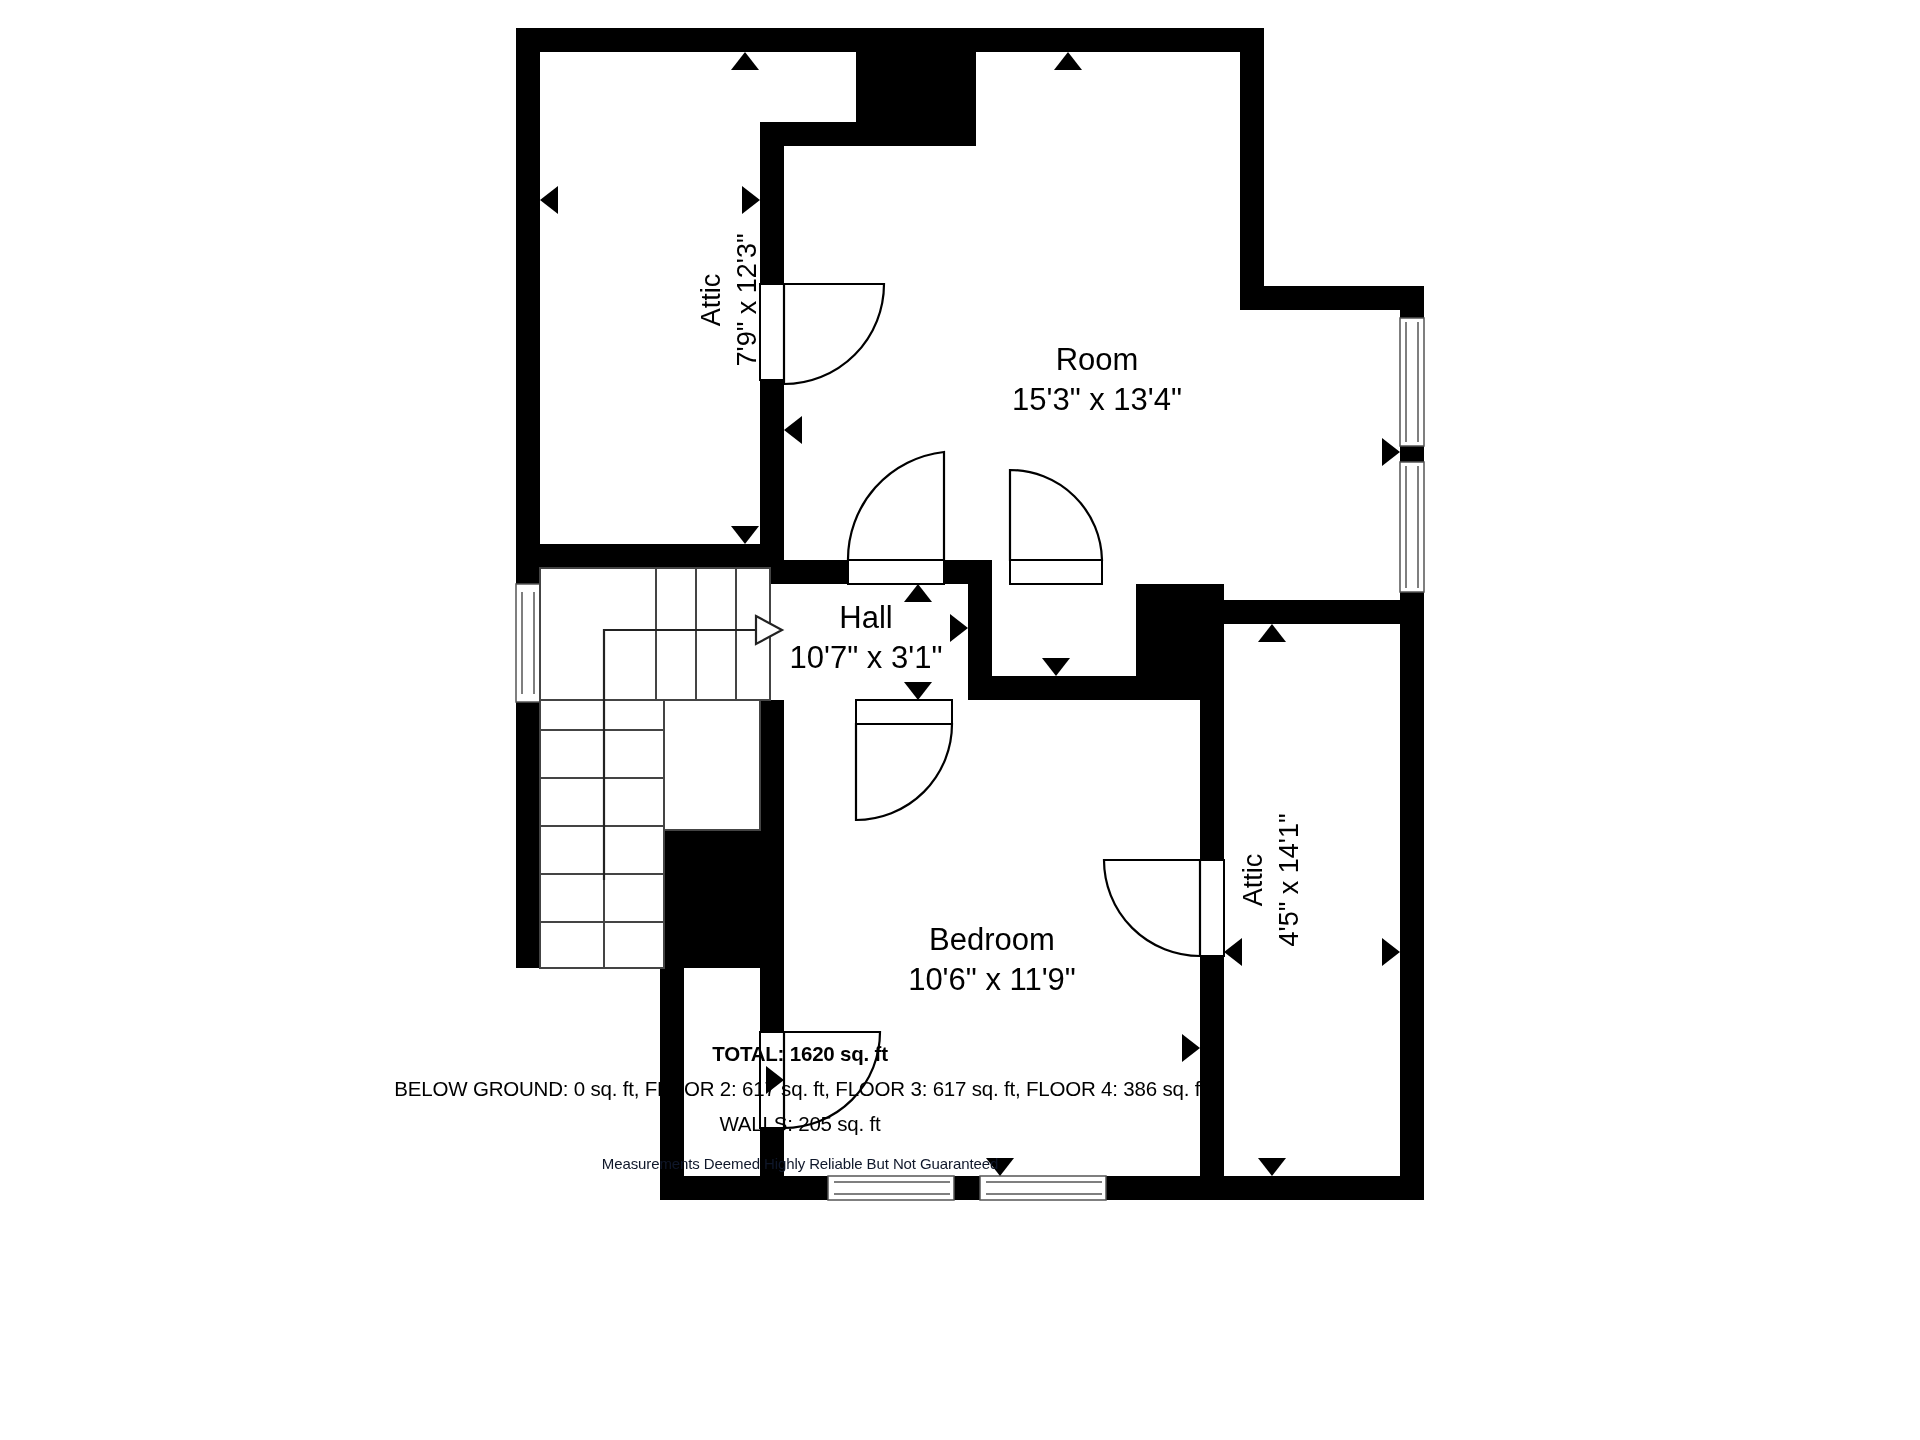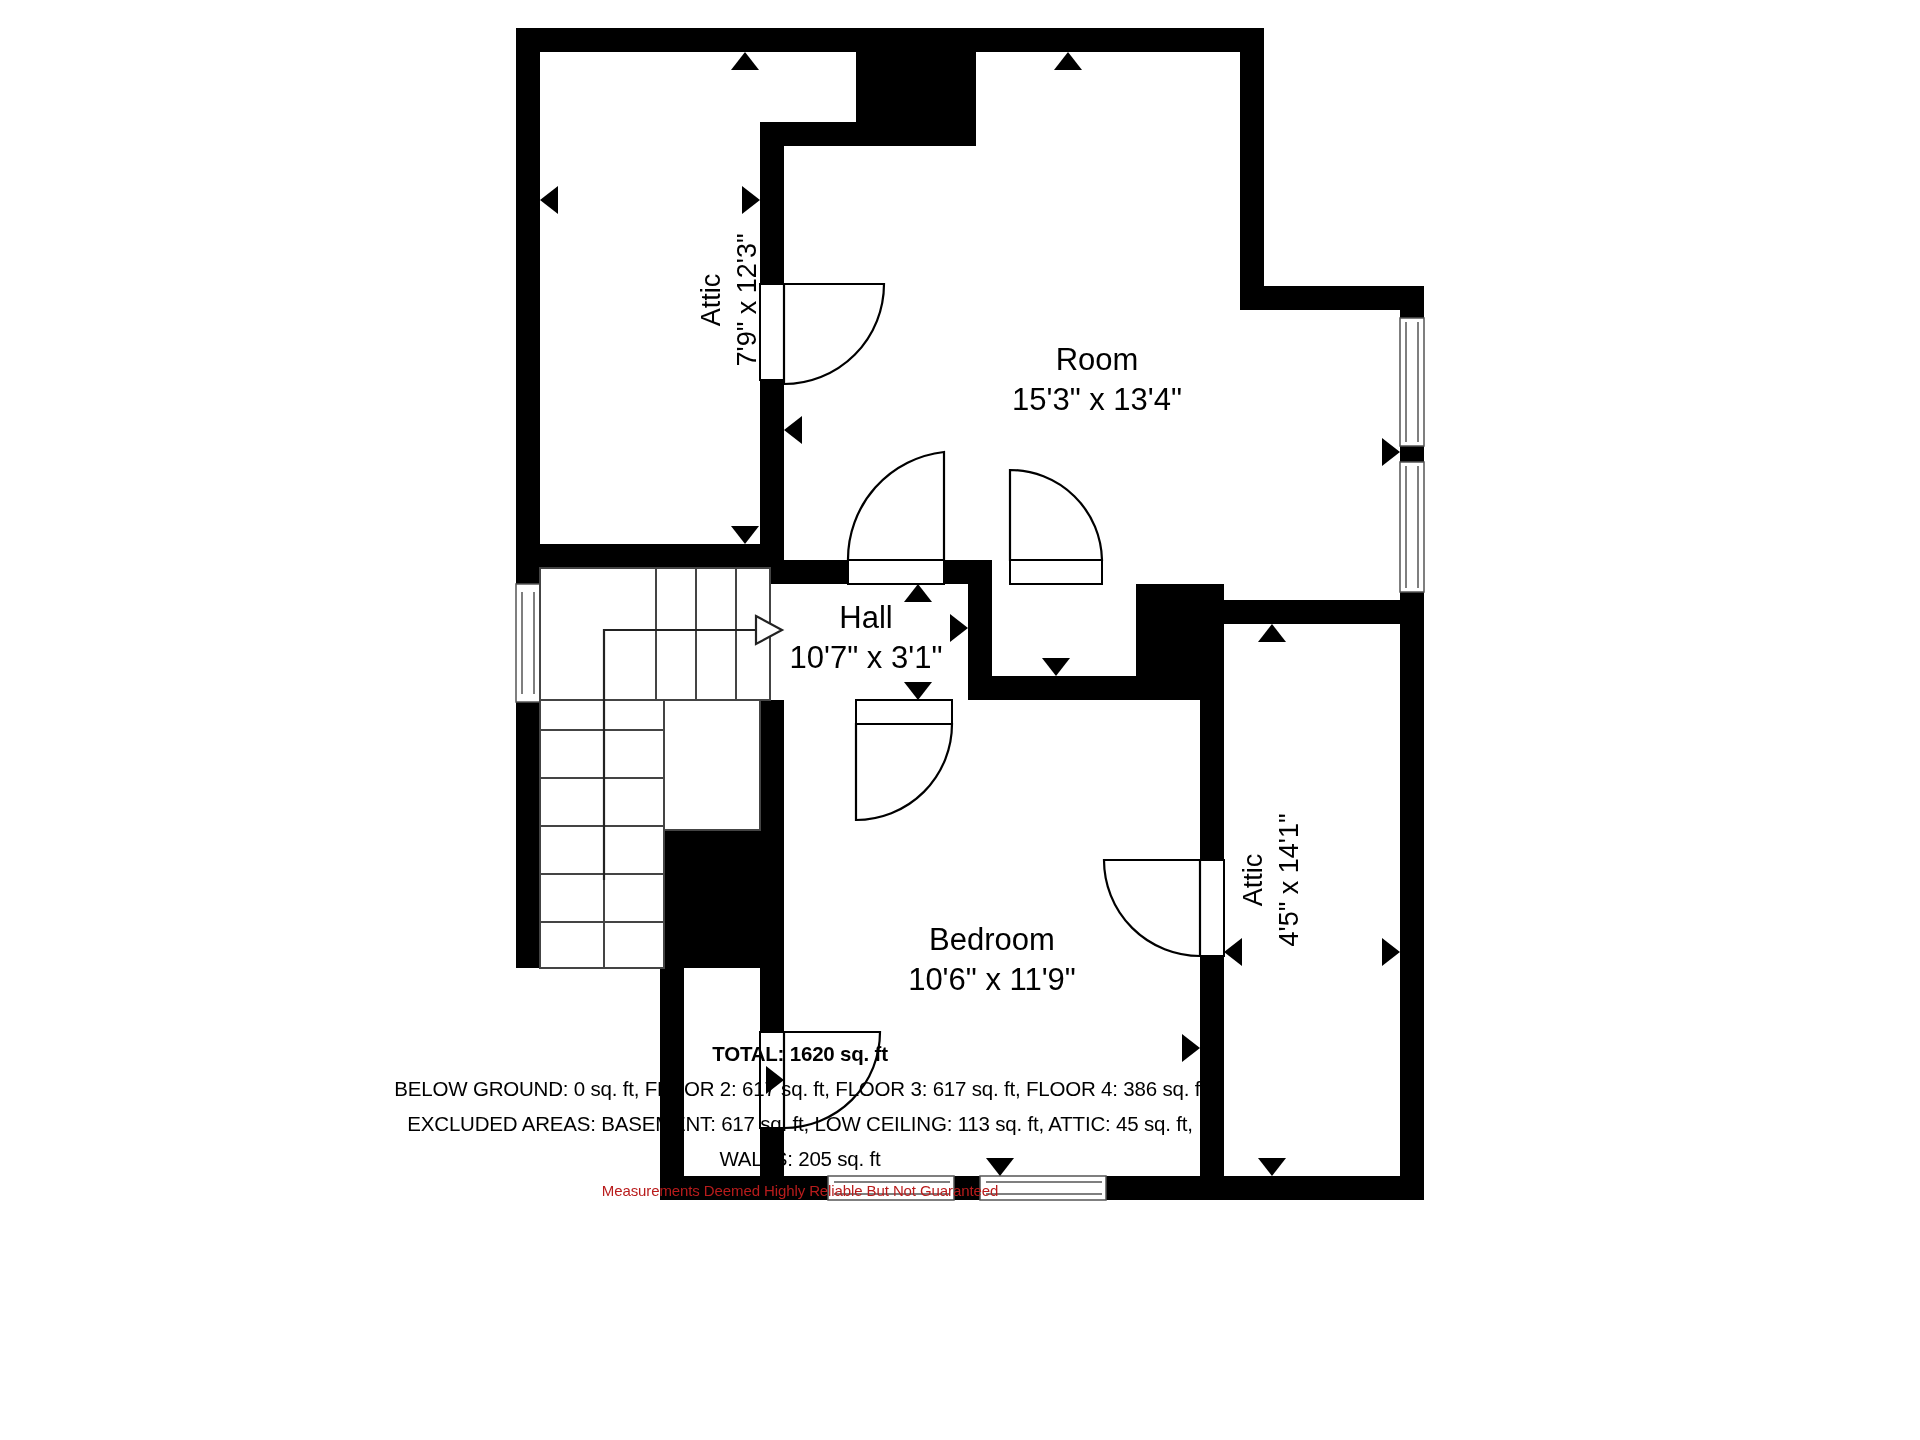--- a/index.html
+++ b/index.html
@@ -76,22 +76,22 @@
     font-family: "Liberation Sans", sans-serif;
     font-size: 20.5px;
     color: #000000;
     letter-spacing: -0.2px;
     margin: 8px;
     line-height: 1.32;
   }
   .disclaimer {
     font-family: "Liberation Sans", sans-serif;
     font-size: 15px;
-    color: #b91c1c;
-    margin-top: 10px;
+    color: #0f172a;
+    margin-top: 18px;
     letter-spacing: -0.1px;
   }
 </style>
 </head>
 <body>
 
 <div id="page">
 
   <div id="plan-area">
     <svg id="plan-svg" viewBox="0 0 1920 1260" xmlns="http://www.w3.org/2000/svg">
@@ -305,18 +305,17 @@
         <text class="attic-name" x="0" y="-16">Attic</text>
         <text class="attic-dim" x="0" y="20">4'5" x 14'1"</text>
       </g>
 
     </svg>
   </div>
 
   <div id="summary">
     <p class="summary-total">TOTAL: 1620 sq. ft</p>
     <p class="summary-line">BELOW GROUND: 0 sq. ft, FLOOR 2: 617 sq. ft, FLOOR 3: 617 sq. ft, FLOOR 4: 386 sq. ft</p>
-    <p class="summary-line">EXCLUDED AREAS: BASEMENT: 617 sq. ft, LOW CEILING: 113 sq. ft, ATTIC: 45 sq. ft,</p>
     <p class="summary-line">WALLS: 205 sq. ft</p>
     <p class="disclaimer">Measurements Deemed Highly Reliable But Not Guaranteed</p>
   </div>
 
 </div>
 
 </body></html>

